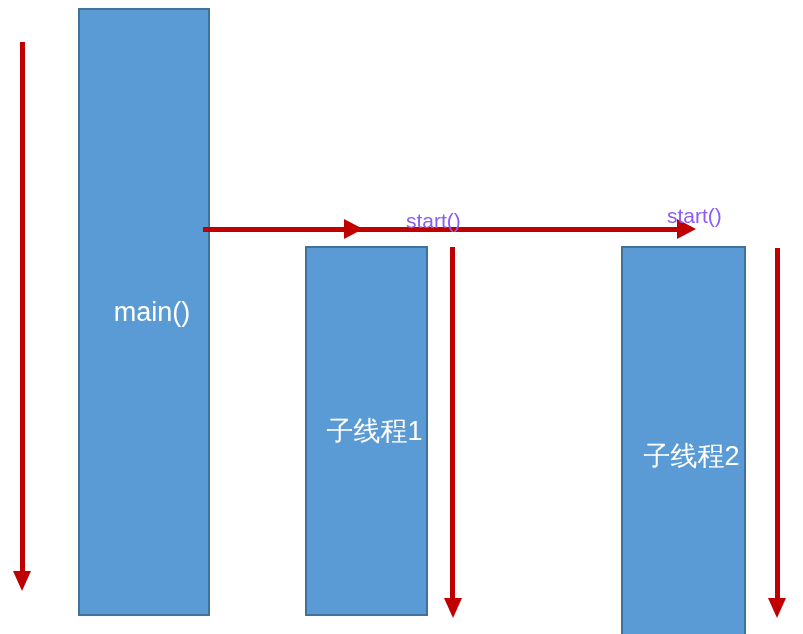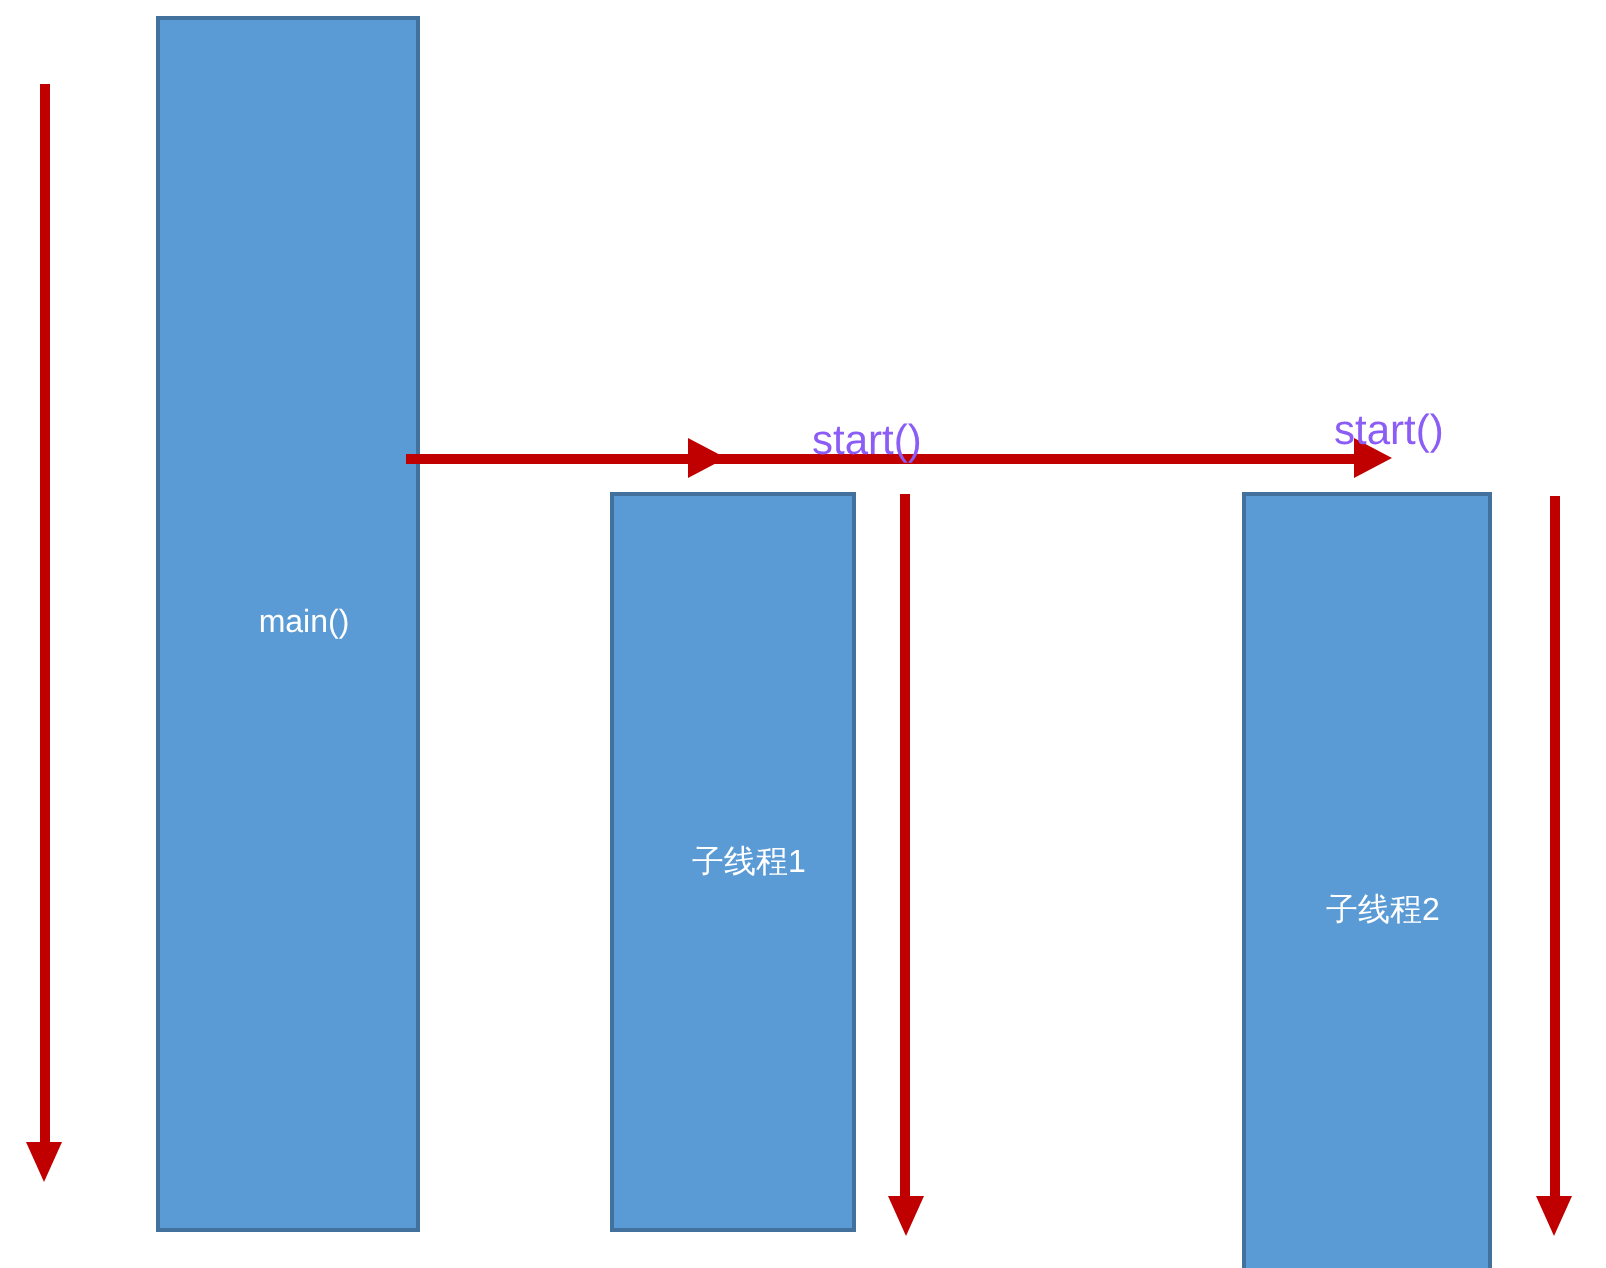--- a/index.html
+++ b/index.html
@@ -18,21 +18,21 @@
   .box {
     position: absolute;
     background: #5B9BD5;
     border: 2px solid #41719C;
     display: flex;
     align-items: center;
     justify-content: center;
   }
   .box-label {
     color: #ffffff;
-    font-size: 16px;
+    font-size: 27px;
     white-space: nowrap;
     margin-left: 16px;
   }
   .box-main   { left: 78px;  top: 8px;   width: 132px; height: 608px; }
   .box-child1 { left: 305px; top: 246px; width: 123px; height: 370px; }
   .box-child2 { left: 621px; top: 246px; width: 125px; height: 419px; }
 
   
   .v-line {
     position: absolute;

